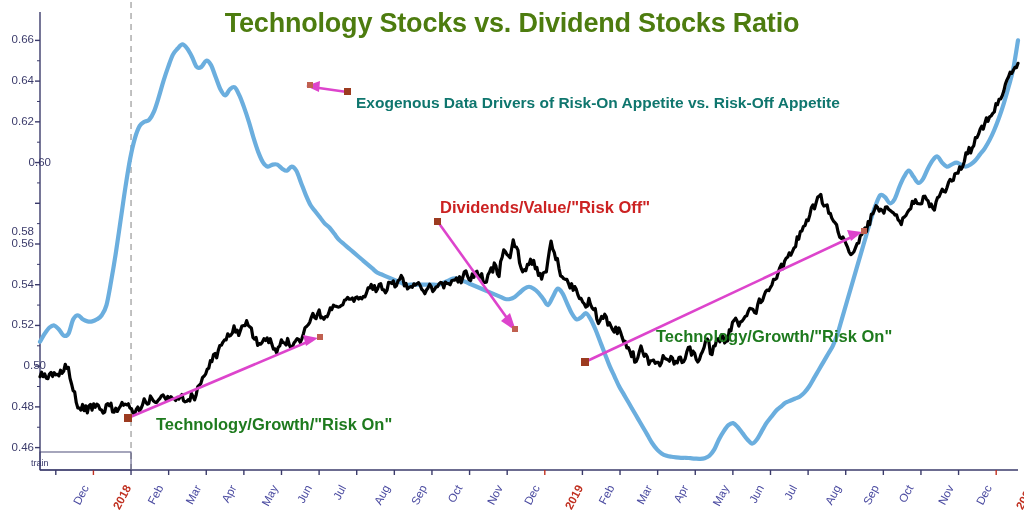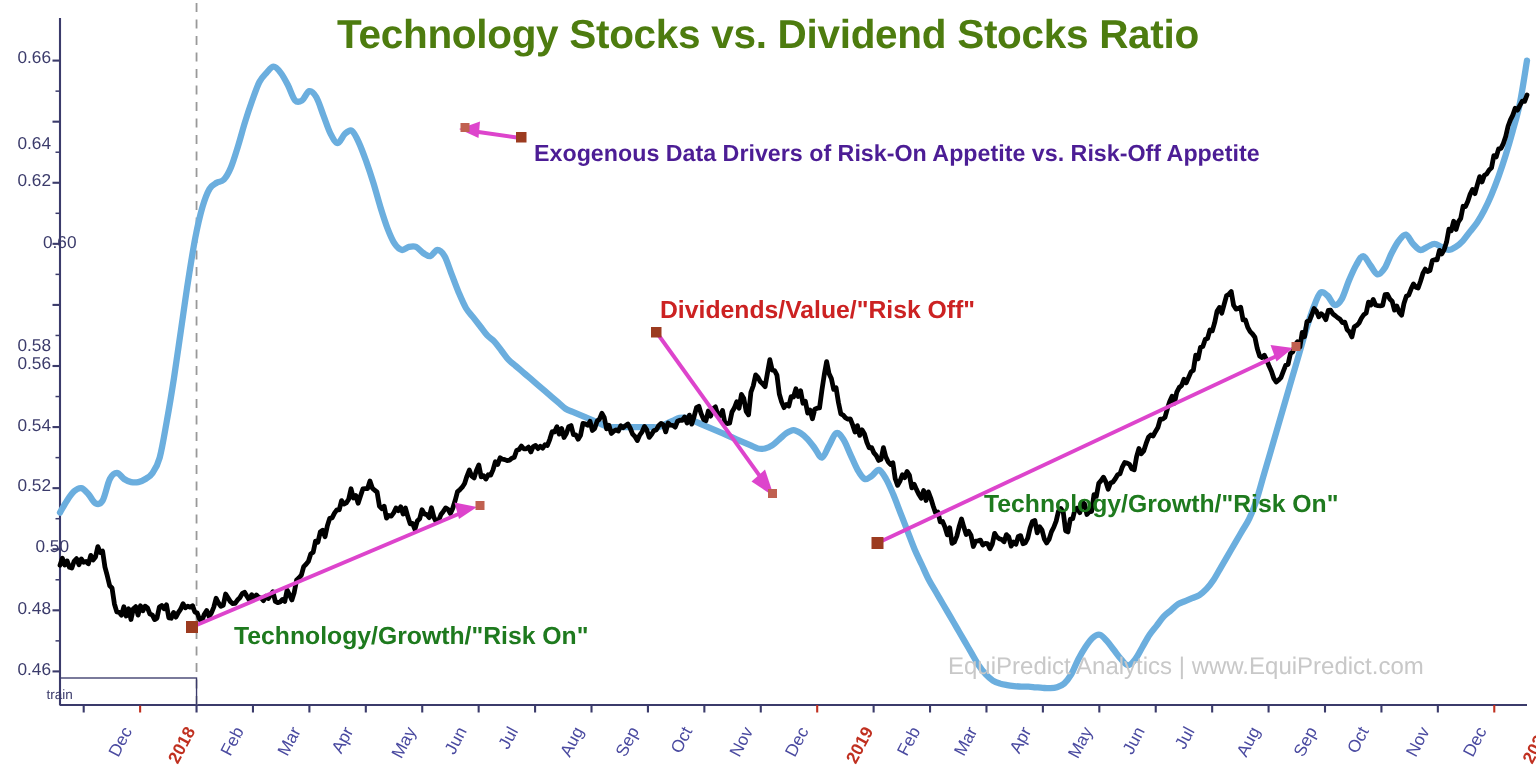--- a/index.html
+++ b/index.html
@@ -25,21 +25,21 @@
     white-space:nowrap;
   }
   .anno{
     position:absolute;
     font-weight:bold;
     white-space:nowrap;
   }
   .anno-exogenous{
     left:356px;top:94px;
     font-size:15.5px;
-    color:#4c1d95;
+    color:#0f766e;
   }
   .anno-riskoff{
     left:440px;top:198px;
     font-size:16.5px;
     color:#CC2222;
   }
   .anno-riskon-1{
     left:156px;top:415px;
     font-size:16.5px;
     color:#1E7A1E;
@@ -150,21 +150,21 @@
   <div id="ylabels">
       <div class="ylabel" style="left: 0px; top: 440.604px;">0.46</div>
       <div class="ylabel" style="left: 0px; top: 399.883px;">0.48</div>
       <div class="ylabel" style="left: 12px; top: 359.162px;">0.50</div>
       <div class="ylabel" style="left: 0px; top: 318.441px;">0.52</div>
       <div class="ylabel" style="left: 0px; top: 277.721px;">0.54</div>
       <div class="ylabel" style="left: 0px; top: 237px;">0.56</div>
       <div class="ylabel" style="left: 0px; top: 196.279px; margin-top: 29px;">0.58</div>
       <div class="ylabel" style="left: 17px; top: 155.559px;">0.60</div>
       <div class="ylabel" style="left: 0px; top: 114.838px;">0.62</div>
-      <div class="ylabel" style="left: 0px; top: 74.1171px; margin-top: 16px;">0.64</div>
+      <div class="ylabel" style="left: 0px; top: 74.1171px;">0.64</div>
       <div class="ylabel" style="left: 0px; top: 33.3964px;">0.66</div>
     </div>
 
   <div id="xlabels">
       <div class="xlabel" style="left: 59.7985px; top: 483px;">Dec</div>
       <div class="xlabel year" style="left: 97.4138px; top: 483px;">2018</div>
       <div class="xlabel" style="left: 135.029px; top: 483px;">Feb</div>
       <div class="xlabel" style="left: 172.645px; top: 483px;">Mar</div>
       <div class="xlabel" style="left: 210.26px; top: 483px;">Apr</div>
       <div class="xlabel" style="left: 247.875px; top: 483px;">May</div>
@@ -217,14 +217,13 @@
       <rect x="581" y="358" width="8" height="8" fill="#9C3B20"></rect>
       <rect x="861" y="228" width="6" height="6" fill="#C06050"></rect>
     </g>
   </svg>
 
   <div class="anno anno-exogenous">Exogenous Data Drivers of Risk-On Appetite vs. Risk-Off Appetite</div>
   <div class="anno anno-riskoff">Dividends/Value/"Risk Off"</div>
   <div class="anno anno-riskon-1">Technology/Growth/"Risk On"</div>
   <div class="anno anno-riskon-2">Technology/Growth/"Risk On"</div>
 
-  <div class="watermark">EquiPredict Analytics | www.EquiPredict.com</div>
 </div>
 
 </body></html>

